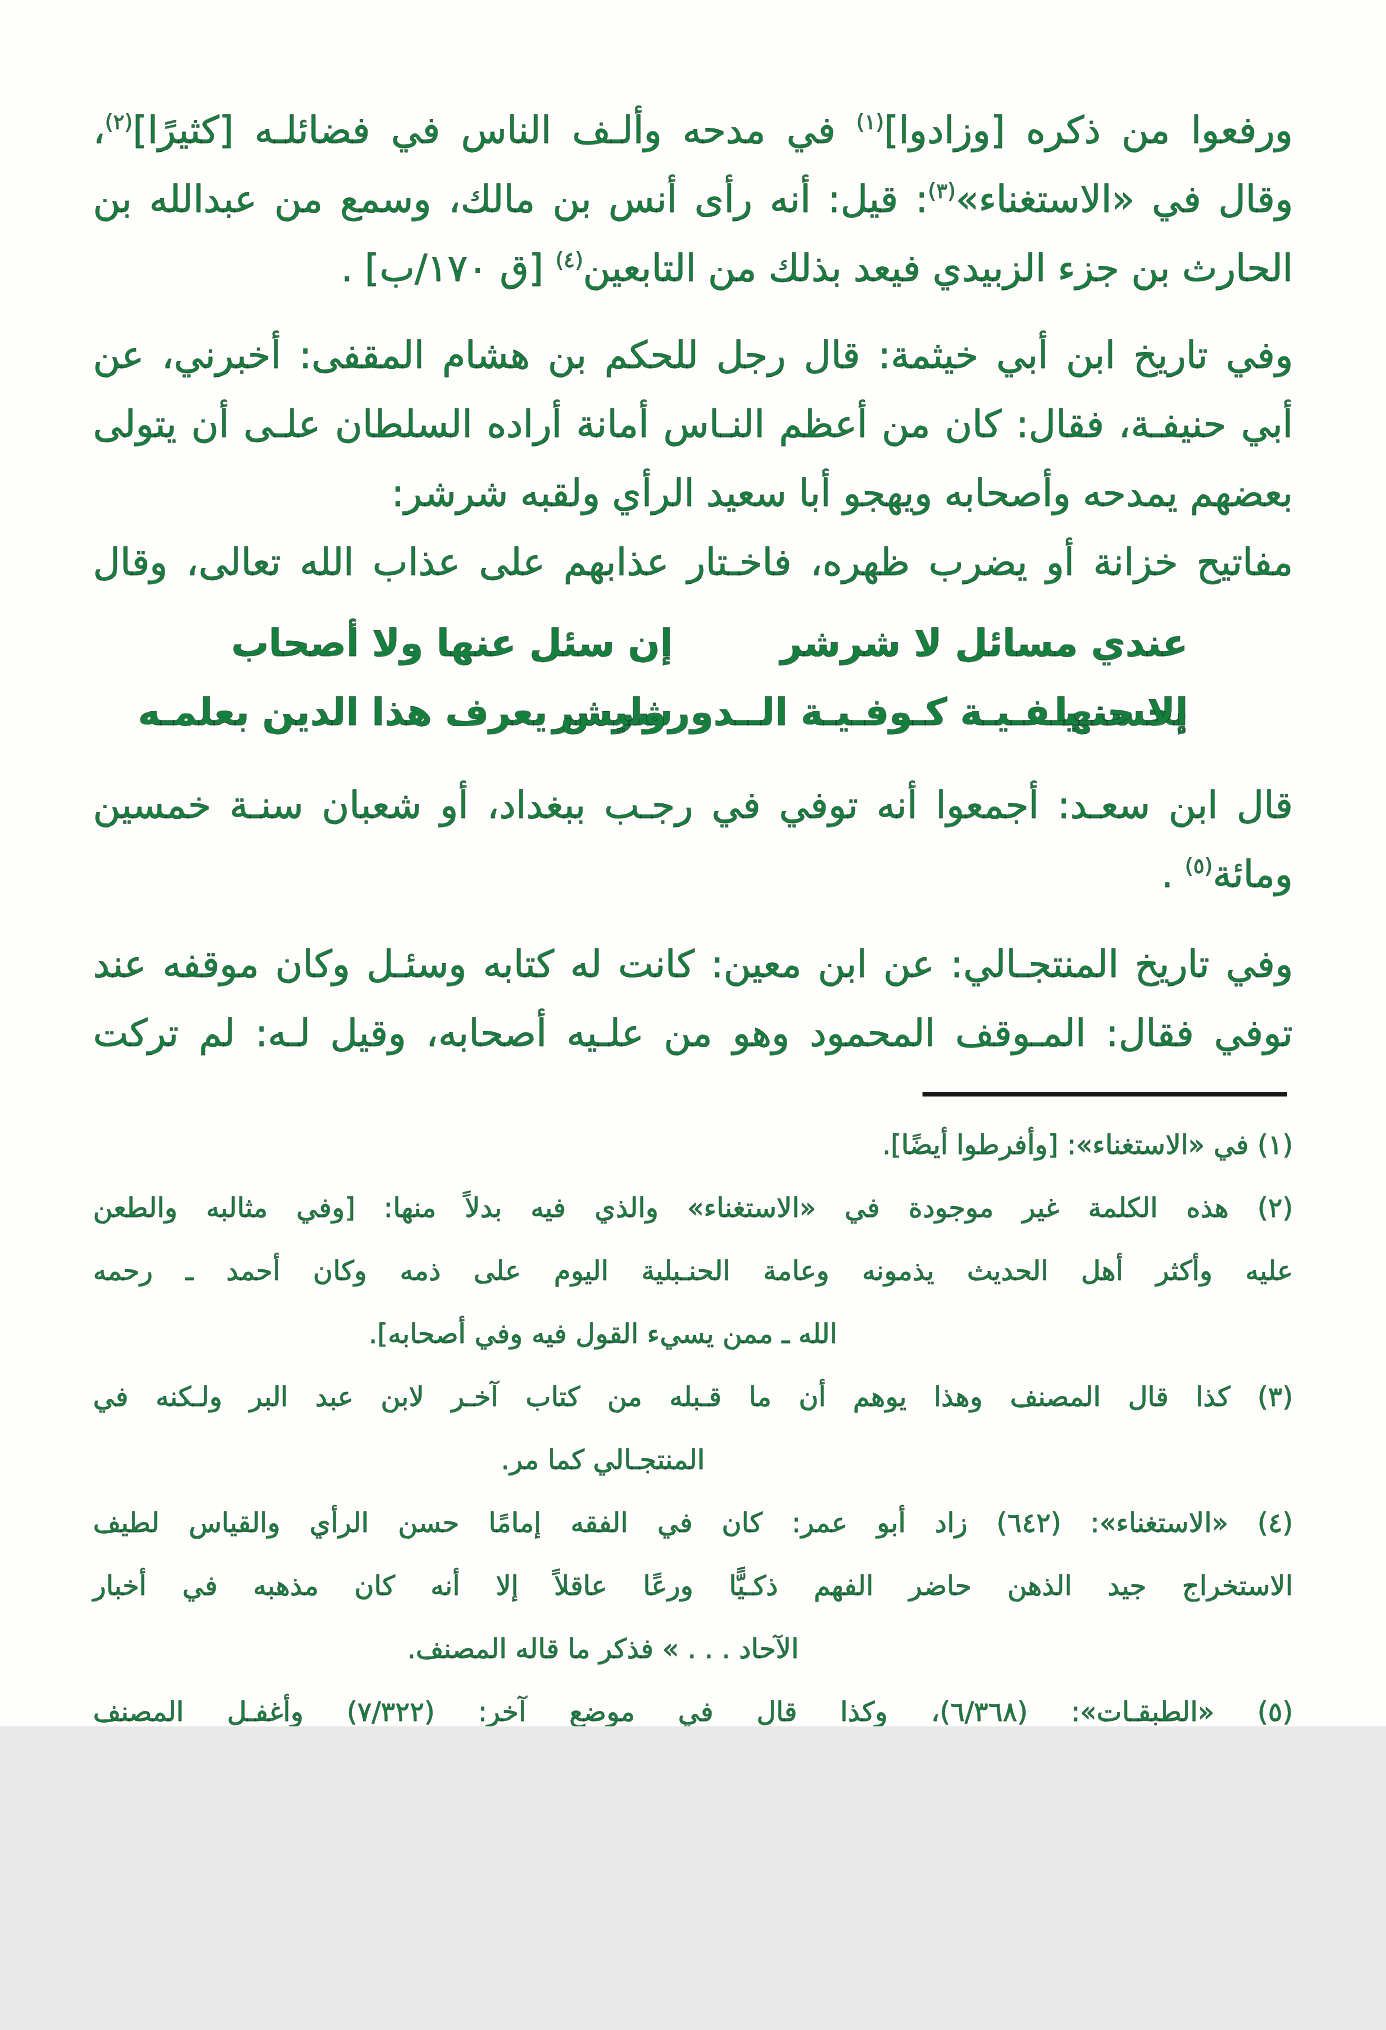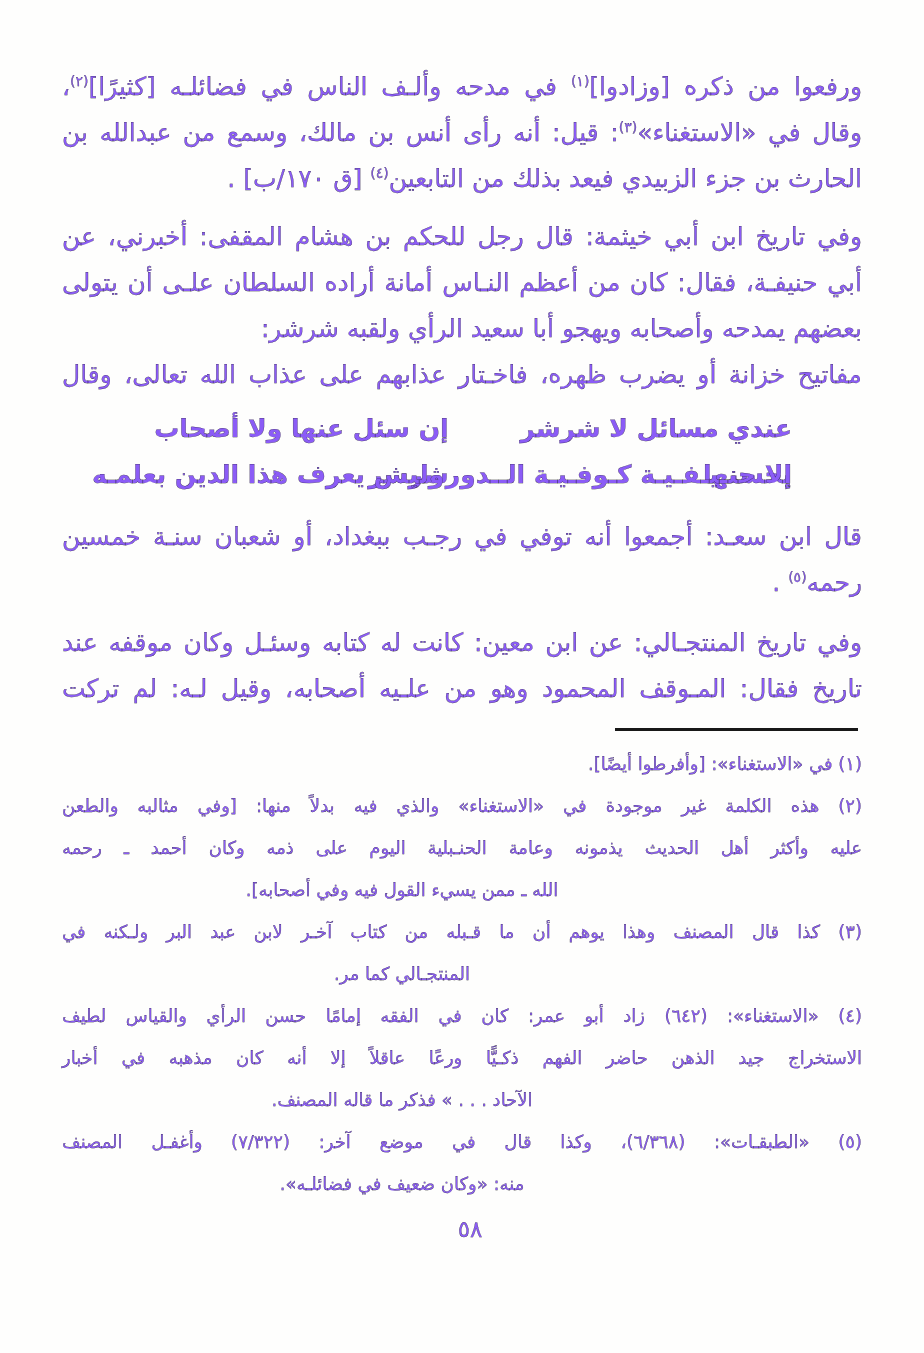--- a/index.html
+++ b/index.html
@@ -1,22 +1,22 @@
 <!DOCTYPE html>
 <html lang="ar" dir="rtl"><head>
 <meta charset="utf-8">
 <style>
   html, body { margin: 0; padding: 0; background: #e8e8e8; }
   .page {
     position: relative;
     width: 924px;
-    height: 1353px;
+    height: 1151px;
     margin: 0 auto;
     background: #fefefdff;
-    color: #8b5cf6;
+    color: #15803d;
     direction: rtl;
     font-family: "DejaVu Sans", sans-serif;
     overflow: hidden;
     -webkit-text-stroke: 0.25px #1b1b1b;
   }
   .body-text {
     padding: 64px 62px 0 62px;
   }
   
   .bl {
@@ -110,29 +110,29 @@
         <span>إلا حنـيـفـيـة كـوفـيـة الــدور</span>
         <span>وليس يعرف هذا الدين بعلمـه</span>
       </div>
     </div>
 
     <div class="para p3">
       <div class="bl jl">
         <span class="lead">قال ابن سعـد:</span><span> أجمعوا أنه توفي في رجـب ببغداد، أو شعبان سنـة خمسين</span>
       </div>
       <div class="bl el">
-        <span>رحمه</span><span class="fn-ref">(٥)</span><span> .</span>
+        <span>ومائة</span><span class="fn-ref">(٥)</span><span> .</span>
       </div>
     </div>
 
     <div class="para p4">
       <div class="bl jl">
         <span class="lead">وفي تاريخ المنتجـالي:</span><span> عن ابن معين: كانت له كتابه وسئـل وكان موقفه عند</span>
       </div>
-      <div class="bl jl">تاريخ فقال: المـوقف المحمود وهو من علـيه أصحابه، وقيل لـه: لم تركت</div>
+      <div class="bl jl">توفي فقال: المـوقف المحمود وهو من علـيه أصحابه، وقيل لـه: لم تركت</div>
     </div>
 
   </div>
 
   <div class="fnsep"></div>
 
   <div class="footnotes">
 
     <div>
       <div class="fl el">(١) في «الاستغناء»: [وأفرطوا أيضًا].</div>

